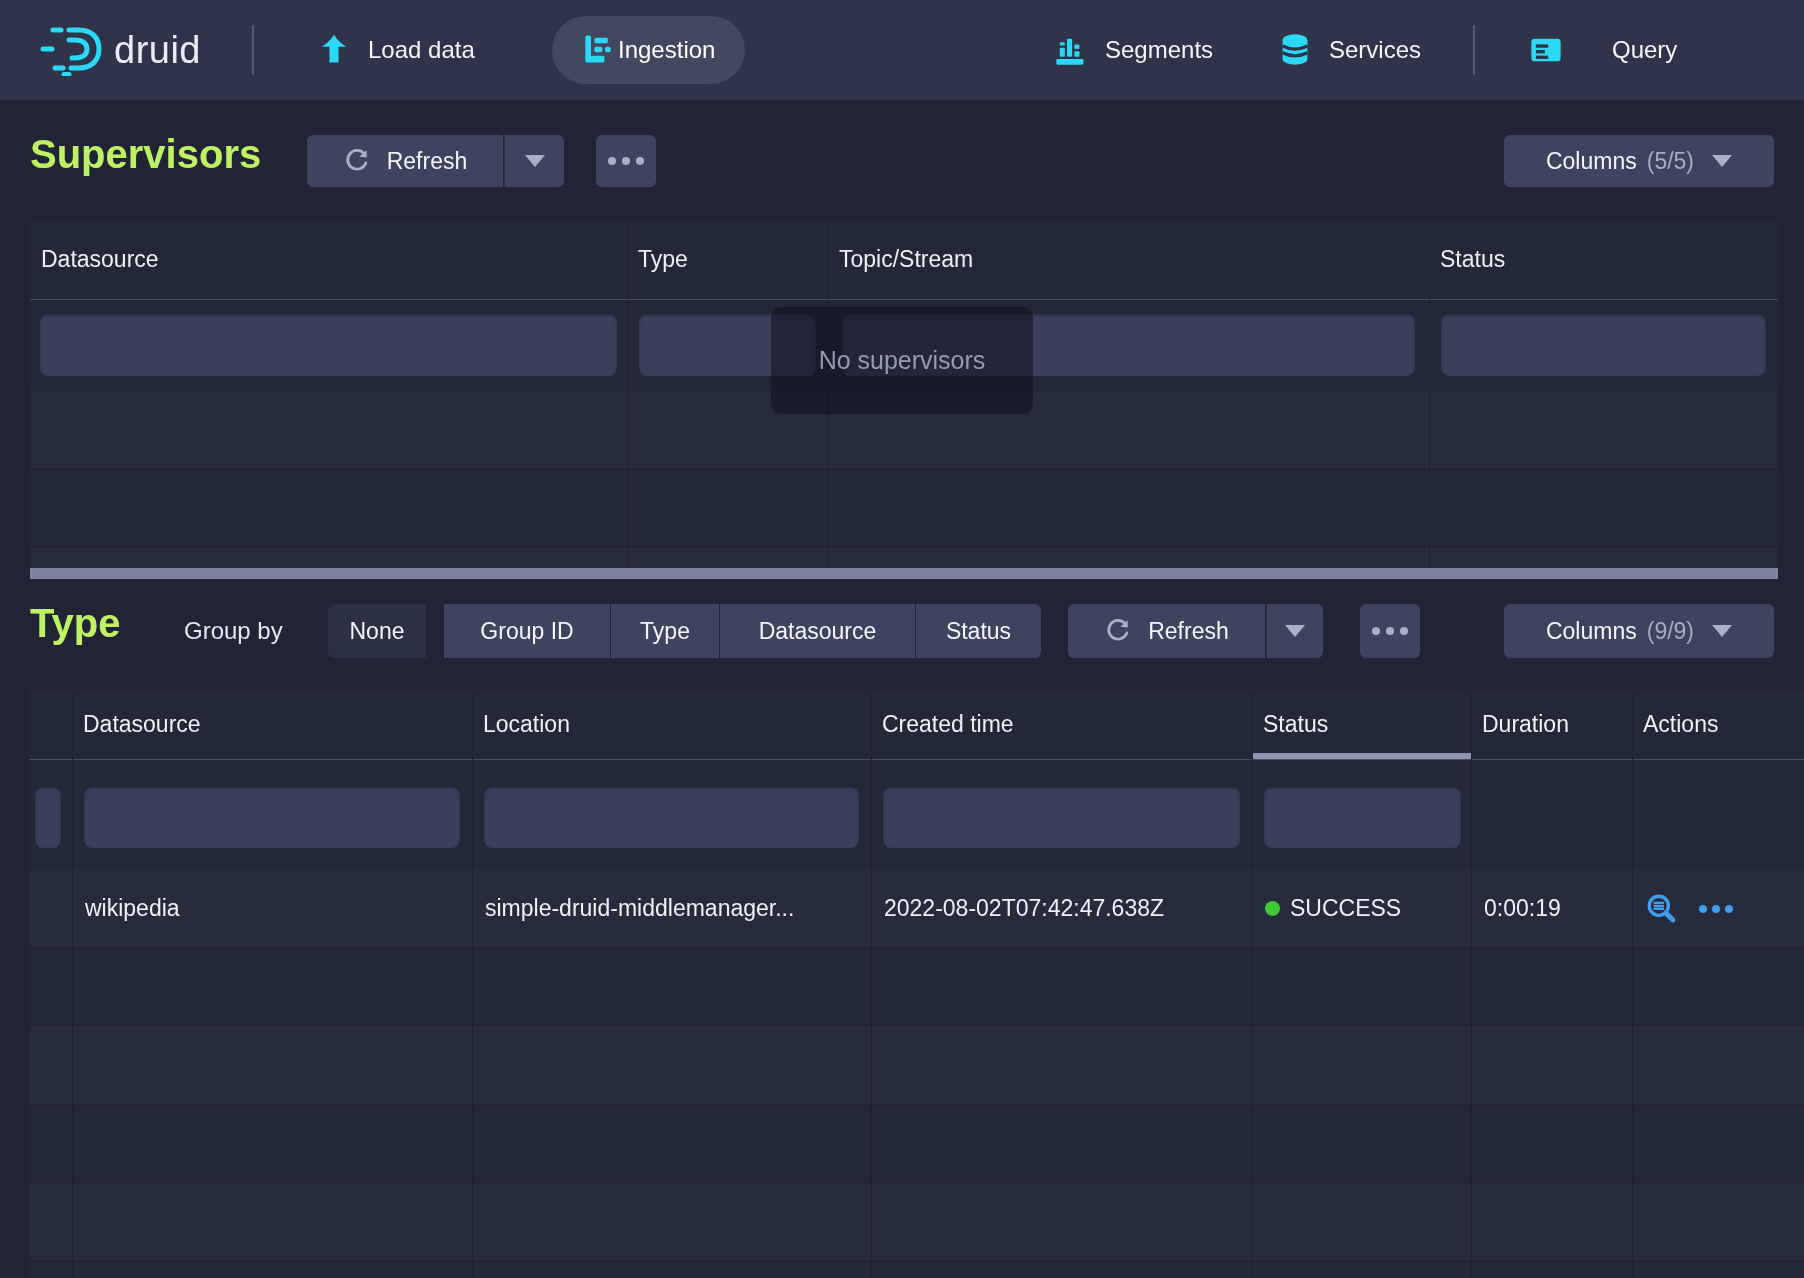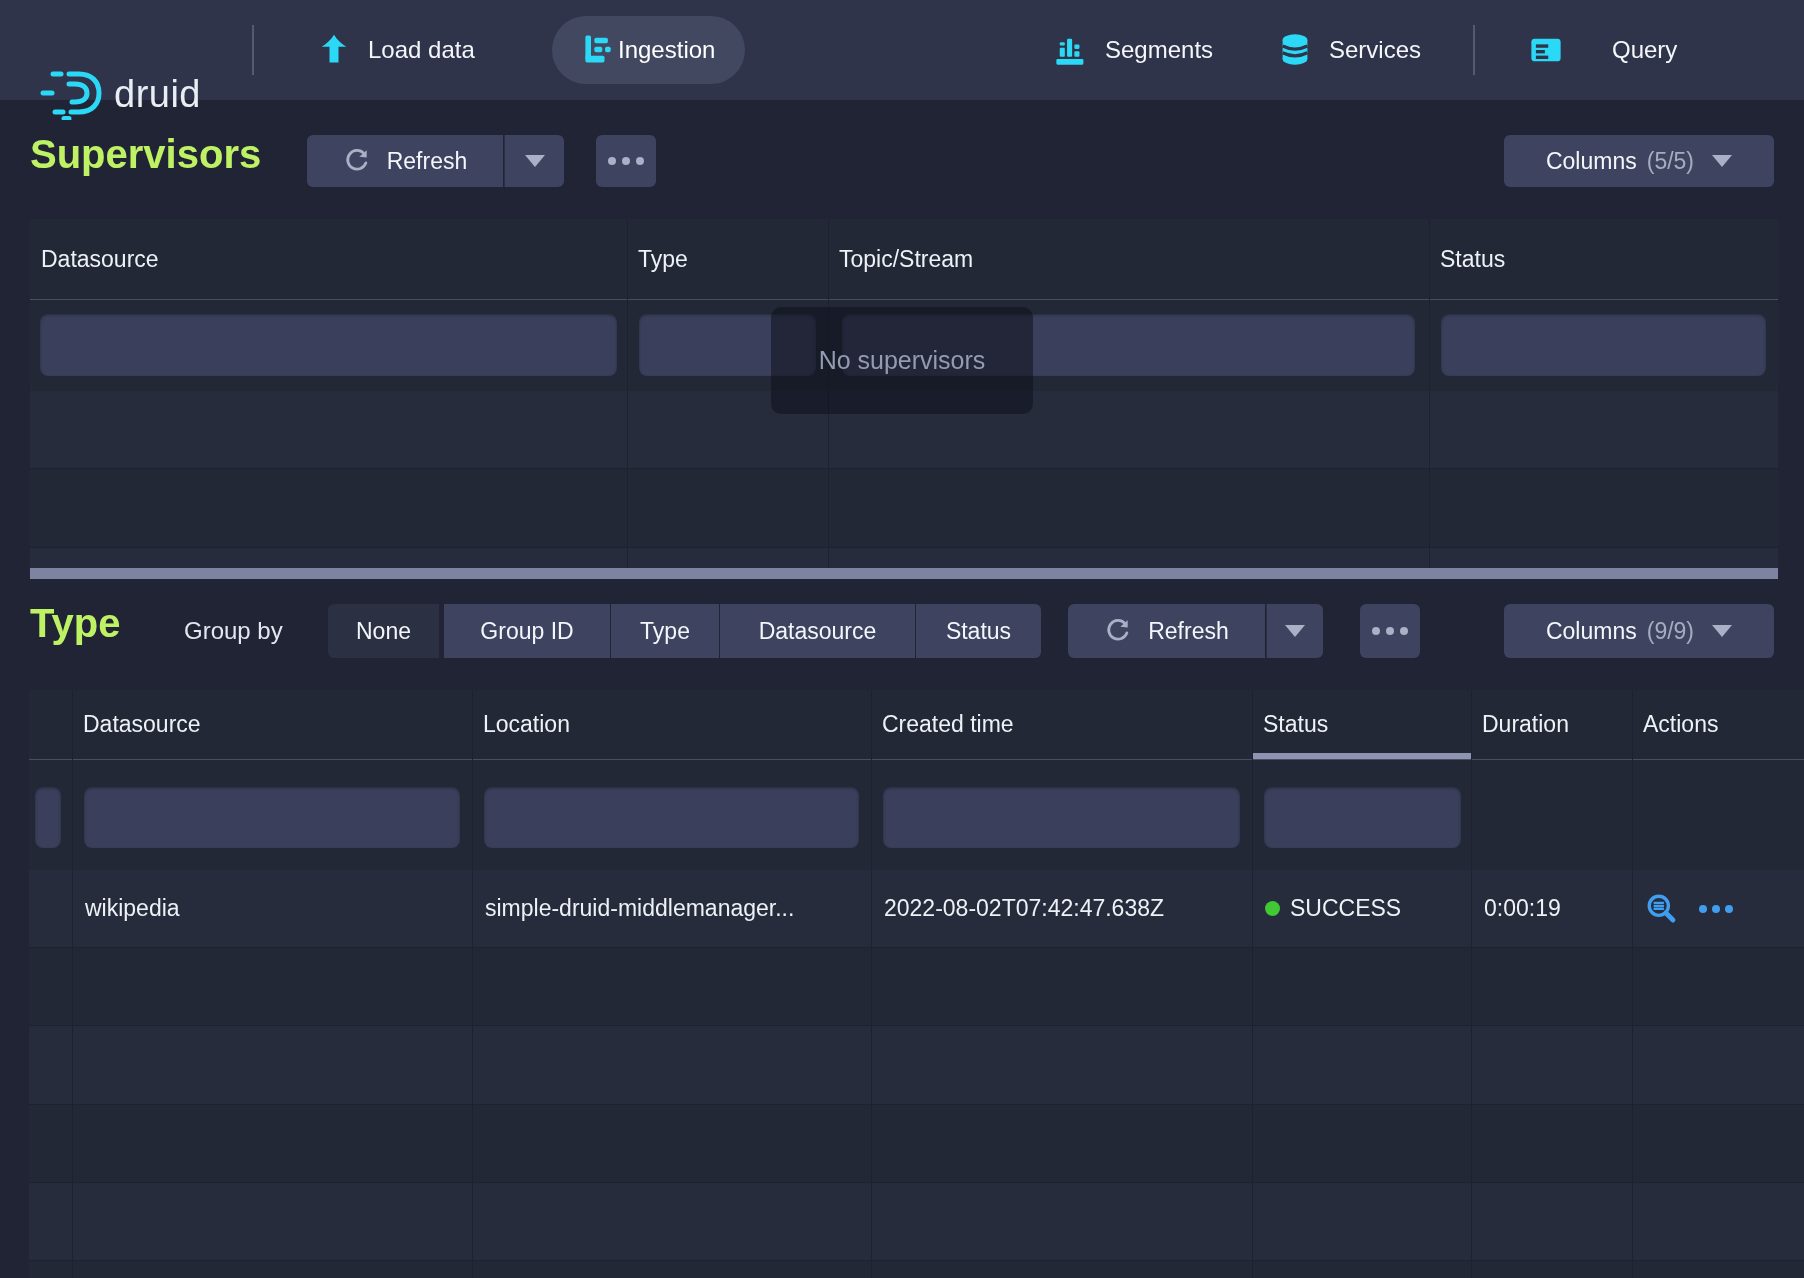--- a/index.html
+++ b/index.html
@@ -6,21 +6,21 @@
   html,body { width:1804px; height:1278px; }
   body {
     position:relative;
     background:#212435;
     font-family:"Liberation Sans", sans-serif;
     color:#eef1f6;
     overflow:hidden;
   }
   
   .navbar { position:absolute; left:0; top:0; width:1804px; height:100px; background:#2f344a; }
-  .brand { position:absolute; left:38px; top:0; height:100px; display:flex; align-items:center; gap:10px;margin-top:44px; }
+  .brand { position:absolute; left:38px; top:0; height:100px; display:flex; align-items:center; gap:10px; }
   .brand-text { font-size:38px; color:#e9edf4; letter-spacing:0.5px; }
   .nav-divider { position:absolute; top:25px; width:2px; height:50px; background:#545a73; }
   .nav-item { position:absolute; top:0; height:100px; display:flex; align-items:center; gap:16px; font-size:24px; color:#f4f6fa; cursor:pointer; }
   .nav-pill { position:absolute; top:16px; height:68px; display:flex; align-items:center; gap:0; font-size:24px; color:#ffffff; background:#424860; border-radius:40px; padding:0 30px; cursor:pointer; }
   
   .section-title { position:absolute; left:30px; font-size:40px; font-weight:700; color:#bef264; }
   .btn { background:#3e4460; color:#f3f6fa; border:none; font-size:23px; font-family:inherit; display:flex; align-items:center; justify-content:center; cursor:pointer; }
   .btn .dim { color:#a6acbf; }
   .caret { width:0; height:0; border-left:10px solid transparent; border-right:10px solid transparent; border-top:12px solid #aab0c5; }
   .dots-gray { display:flex; gap:6px; }
@@ -160,21 +160,21 @@
   <div class="vdiv" style="left:597px;"></div>
   <div class="vdiv" style="left:798px;"></div>
   <div class="vdiv" style="left:1399px;"></div>
   <div class="empty-overlay" style="left:741px; top:88px; width:262px; height:107px;">No supervisors</div>
   <div class="hscroll" style="left:0; top:349px; width:1748px;"></div>
 </div>
 
 <div class="section-title" style="top:601px;">Type</div>
 <div style="position:absolute; left:184px; top:604px; height:54px; display:flex; align-items:center; font-size:24px; color:#e3e7f0;">Group by</div>
 
-<button class="btn" style="position:absolute; left:328px; top:604px; width:111px; height:54px; border-radius:6px 0 0 6px; background:#2b3043;">None</button>
+<button class="btn" style="position:absolute; left:328px; top:604px; width:98px; height:54px; border-radius:6px 0 0 6px; background:#2b3043;">None</button>
 <button class="btn" style="position:absolute; left:444px; top:604px; width:166px; height:54px;">Group ID</button>
 <button class="btn" style="position:absolute; left:611px; top:604px; width:108px; height:54px;">Type</button>
 <button class="btn" style="position:absolute; left:720px; top:604px; width:195px; height:54px;">Datasource</button>
 <button class="btn" style="position:absolute; left:916px; top:604px; width:125px; height:54px; border-radius:0 6px 6px 0;">Status</button>
 
 <button class="btn" style="position:absolute; left:1068px; top:604px; width:197px; height:54px; border-radius:6px 0 0 6px; gap:16px;">
   <svg class="icon" width="28" height="28" viewBox="0 0 24 24" fill="none">
     <path d="M19.6 13.6a8 8 0 1 1-1.7-8.1" stroke="#aab0c5" stroke-width="2.4" stroke-linecap="round"></path>
     <path d="M20.3 2.8 L20.3 9 L14 8.4 Z" fill="#aab0c5"></path>
   </svg>

